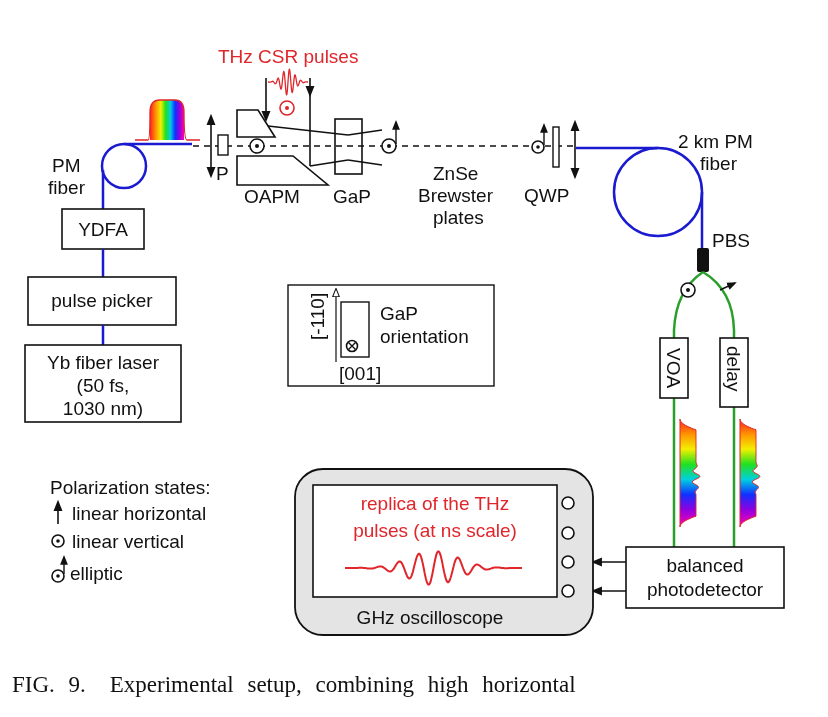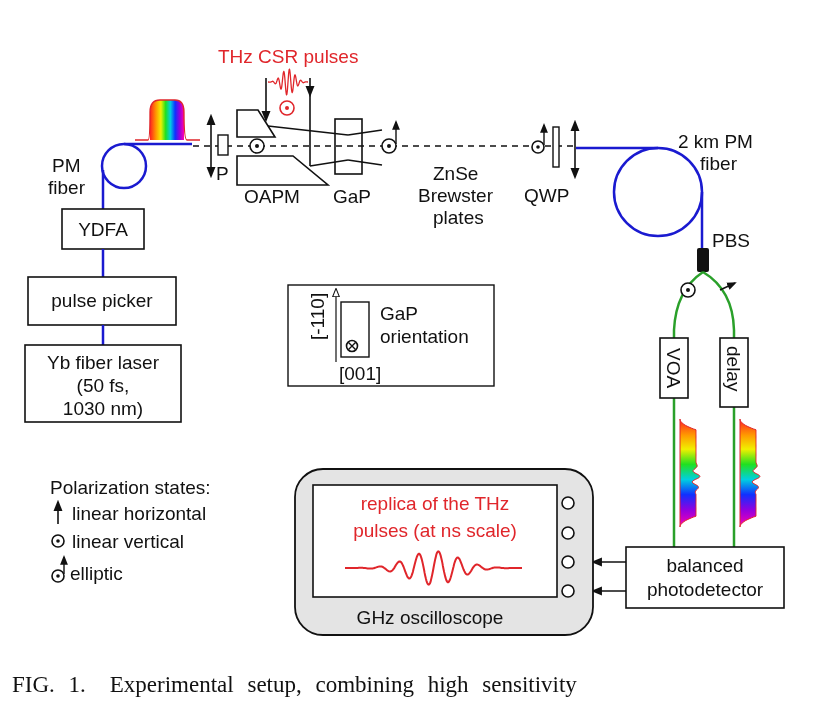--- a/index.html
+++ b/index.html
@@ -166,14 +166,14 @@
     <circle cx="58" cy="541" r="1.8" fill="#111"></circle>
     <text class="lbl" x="72" y="548">linear vertical</text>
     <circle cx="58" cy="576" r="6" fill="#fff" stroke="#111" stroke-width="1.6"></circle>
     <circle cx="58" cy="576" r="1.8" fill="#111"></circle>
     <line x1="64" y1="574" x2="64" y2="557" stroke="#111" stroke-width="1.4" marker-end="url(#ah)"></line>
     <text class="lbl" x="70" y="580">elliptic</text>
   </g>
 </svg>
 
 <div class="caption">
-  <span class="figno">FIG. 1.</span><span>Experimental setup, combining high sensitivity</span>
+  <span class="figno">FIG. 9.</span><span>Experimental setup, combining high horizontal</span>
 </div>
 
 </body></html>

